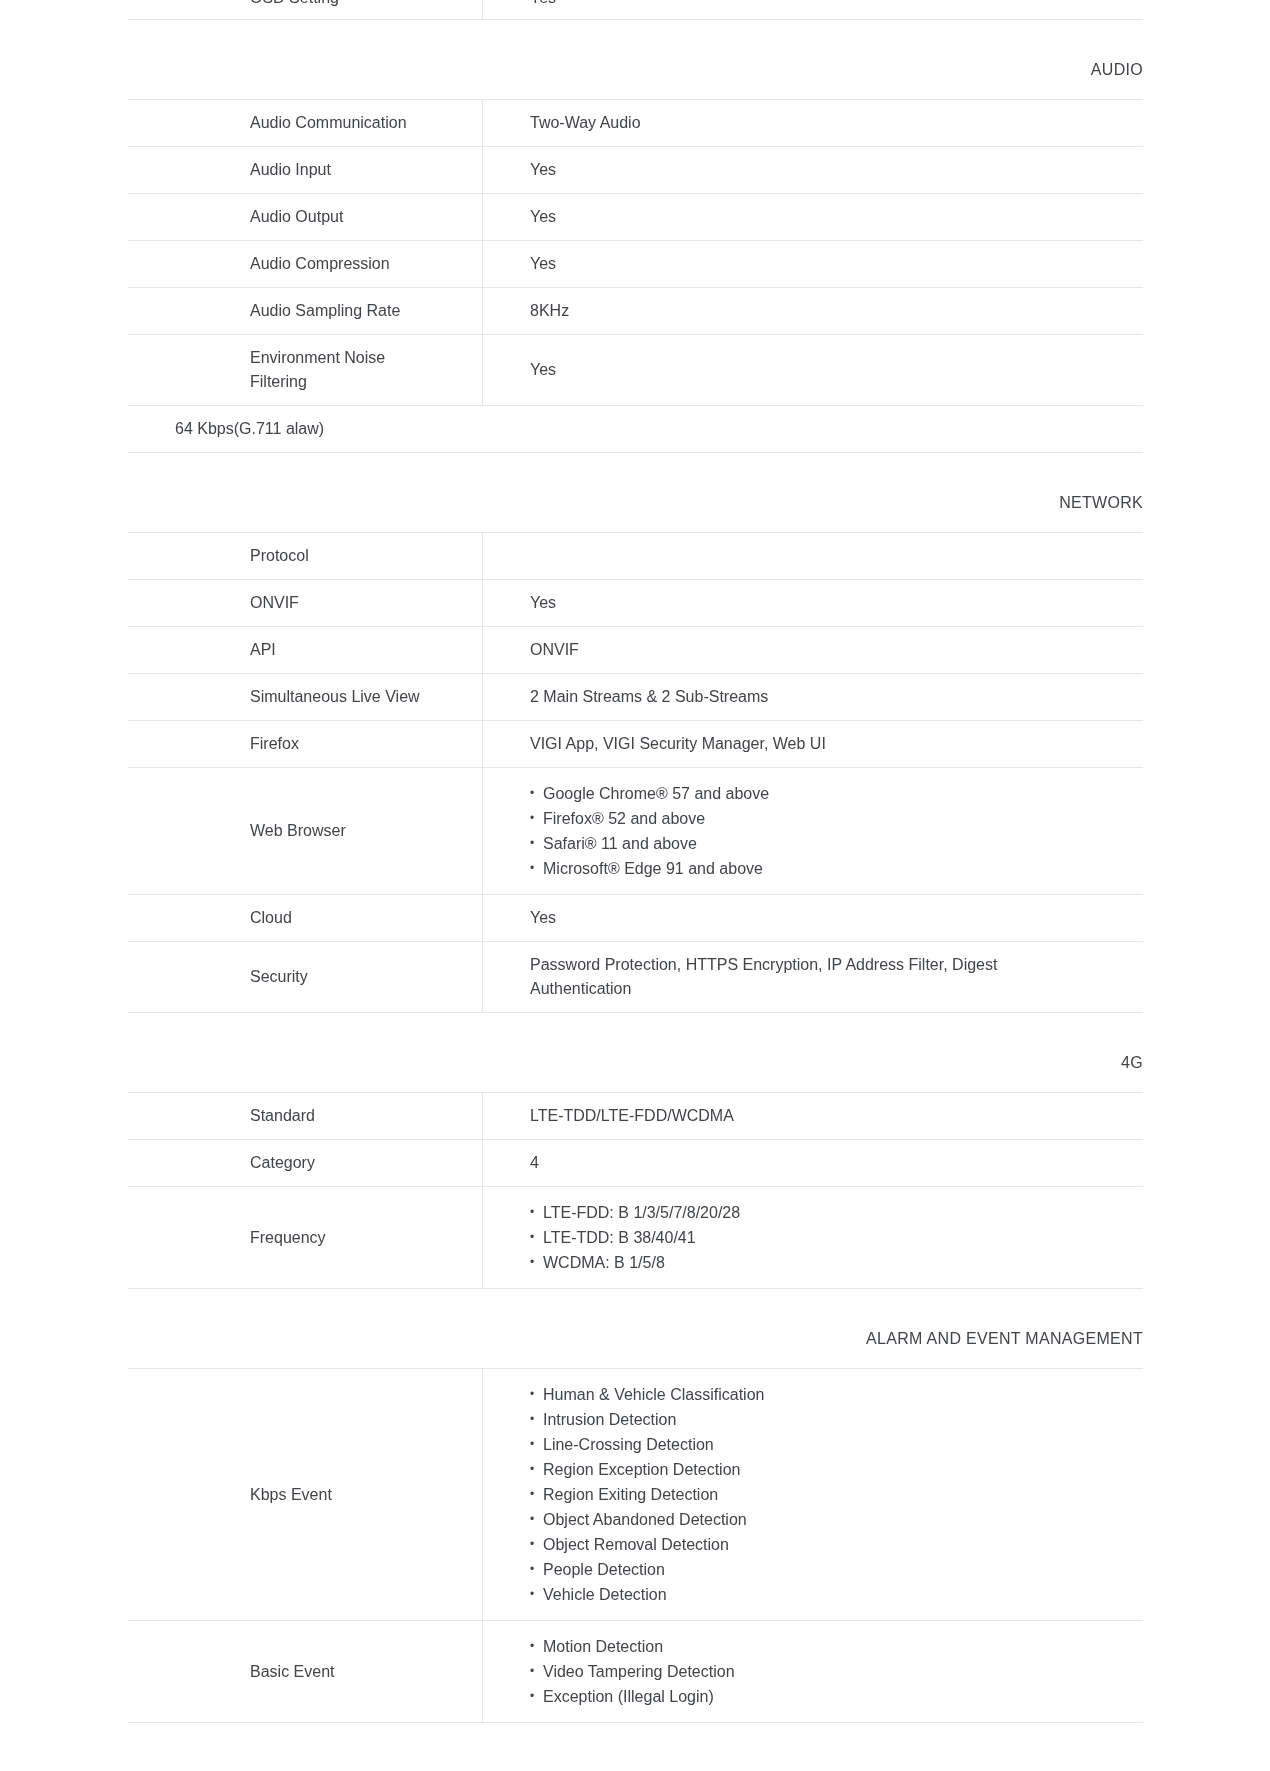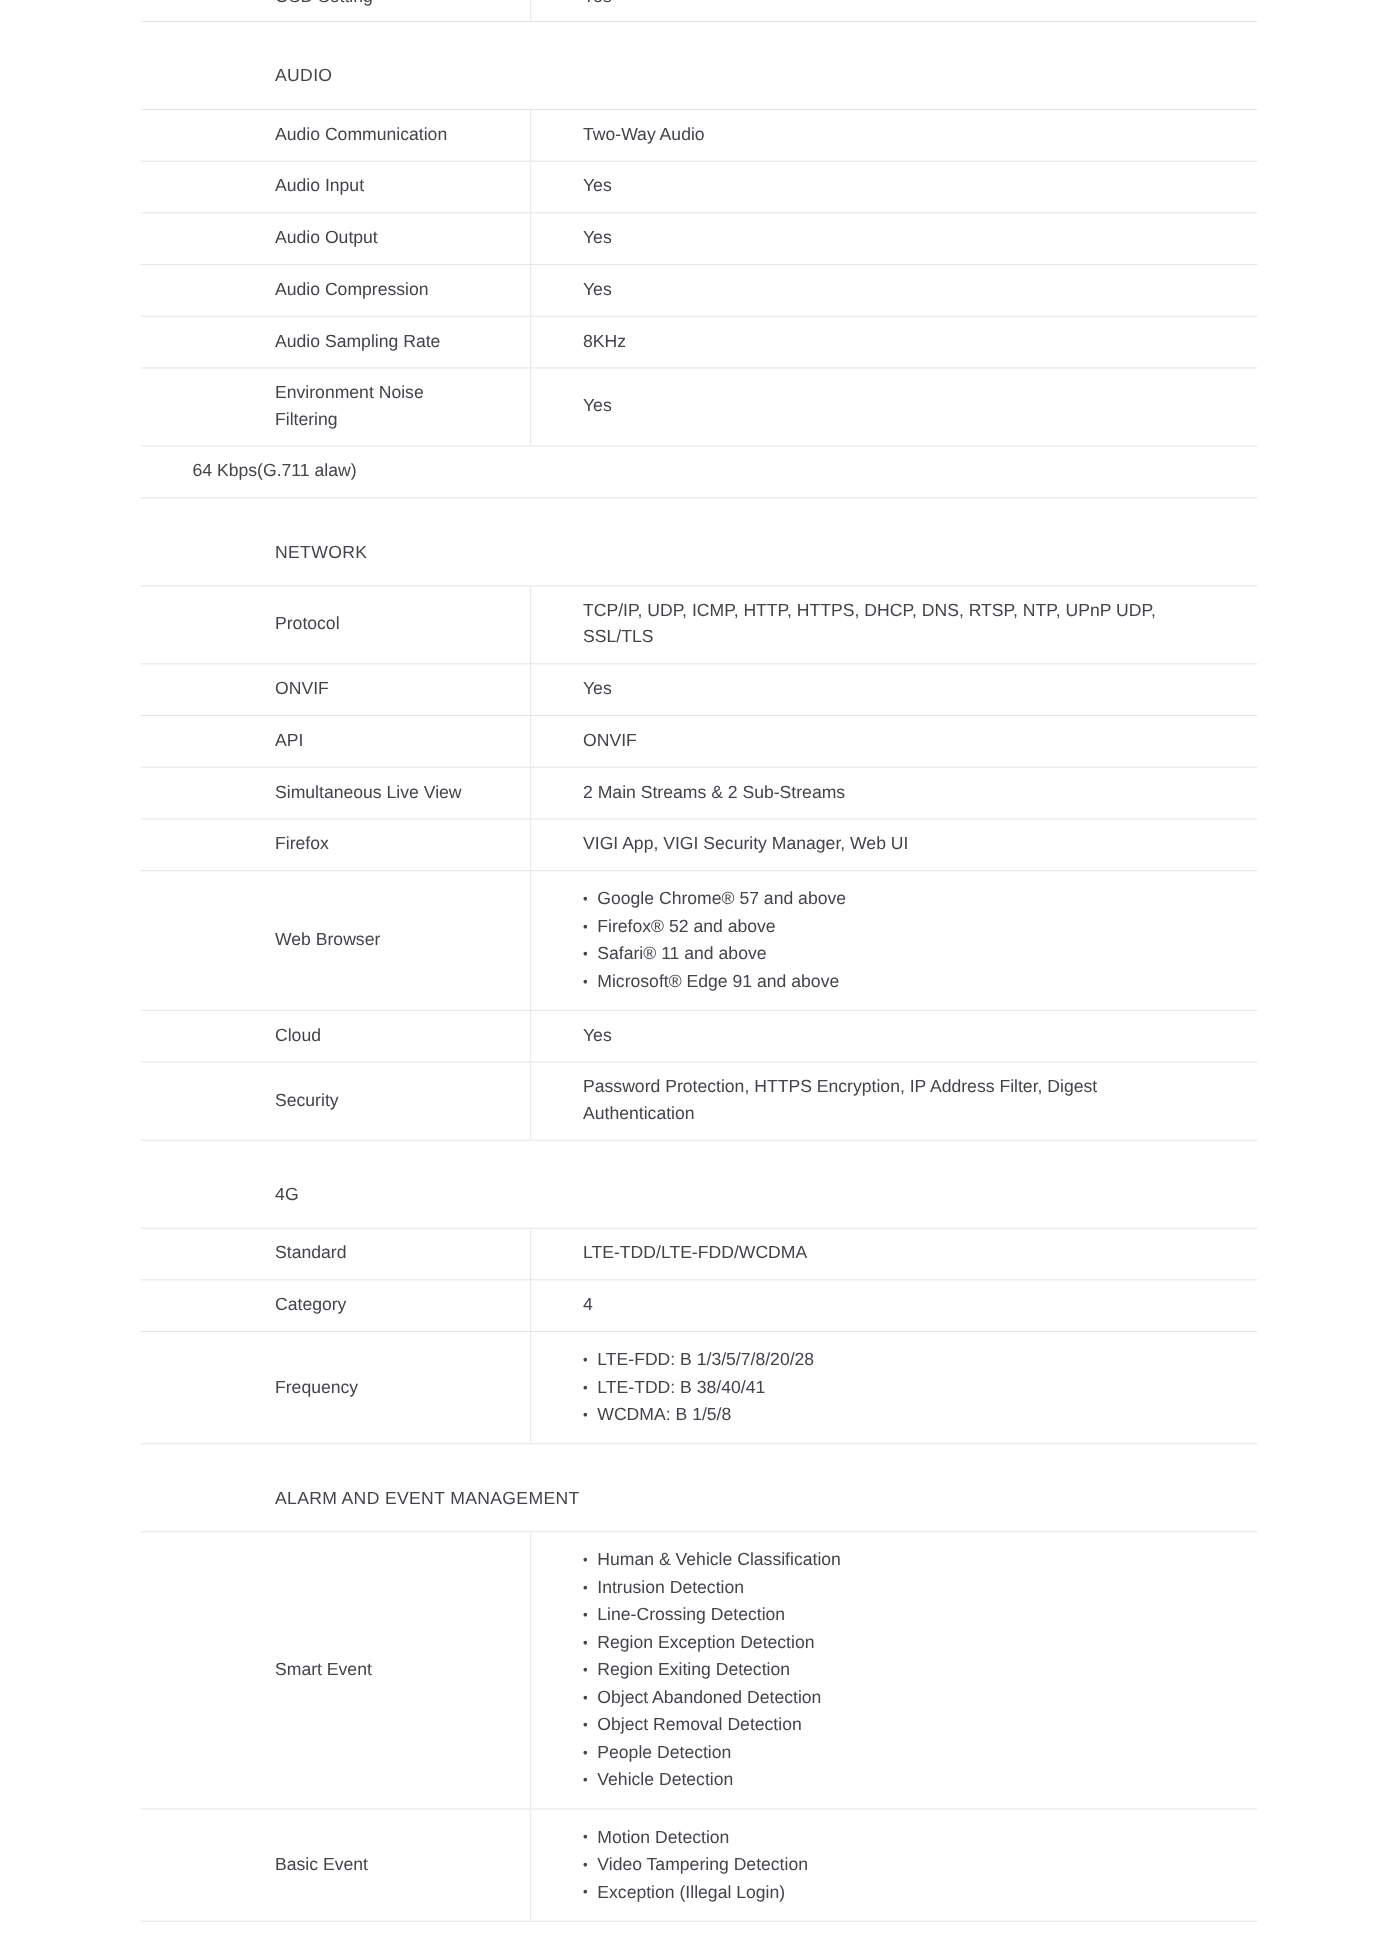--- a/index.html
+++ b/index.html
@@ -17,20 +17,21 @@
     width: 1015px;
     font-size: 16px;
     line-height: 24px;
   }
   .section-title {
     margin: 38px 0 17px 122px;
     font-size: 16px;
     font-weight: 400;
     letter-spacing: 0.3px;
     line-height: 24px;
+    text-align: right;
   }
   .table { border-top: 1px solid #e6e6e8; }
   .table--clipped { border-top: none; }
   .row {
     display: flex;
     align-items: stretch;
     border-bottom: 1px solid #e6e6e8;
     min-height: 46.5px;
     box-sizing: border-box;
   }
@@ -130,23 +131,20 @@
         </div>
     </div>
   </div>
 
   <div class="section-title">NETWORK</div>
   <div class="table">
     <div class="row">
       <div class="cell label">
           <span>Protocol</span>
         </div>
-      <div class="cell value">
-          <span>TCP/IP, UDP, ICMP, HTTP, HTTPS, DHCP, DNS, RTSP, NTP, UPnP UDP, SSL/TLS</span>
-        </div>
     </div>
     <div class="row">
       <div class="cell label">
           <span>ONVIF</span>
         </div>
       <div class="cell value">
           <span>Yes</span>
         </div>
     </div>
     <div class="row">
@@ -250,21 +248,21 @@
             <span>WCDMA: B 1/5/8</span>
           </div>
       </div>
     </div>
   </div>
 
   <div class="section-title">ALARM AND EVENT MANAGEMENT</div>
   <div class="table">
     <div class="row row--list">
       <div class="cell label">
-          <span>Smart Event</span>
+          <span>Kbps Event</span>
         </div>
       <div class="cell value">
         <div class="li">
             <span class="blt">•</span>
             <span>Human &amp; Vehicle Classification</span>
           </div>
         <div class="li">
             <span class="blt">•</span>
             <span>Intrusion Detection</span>
           </div>

